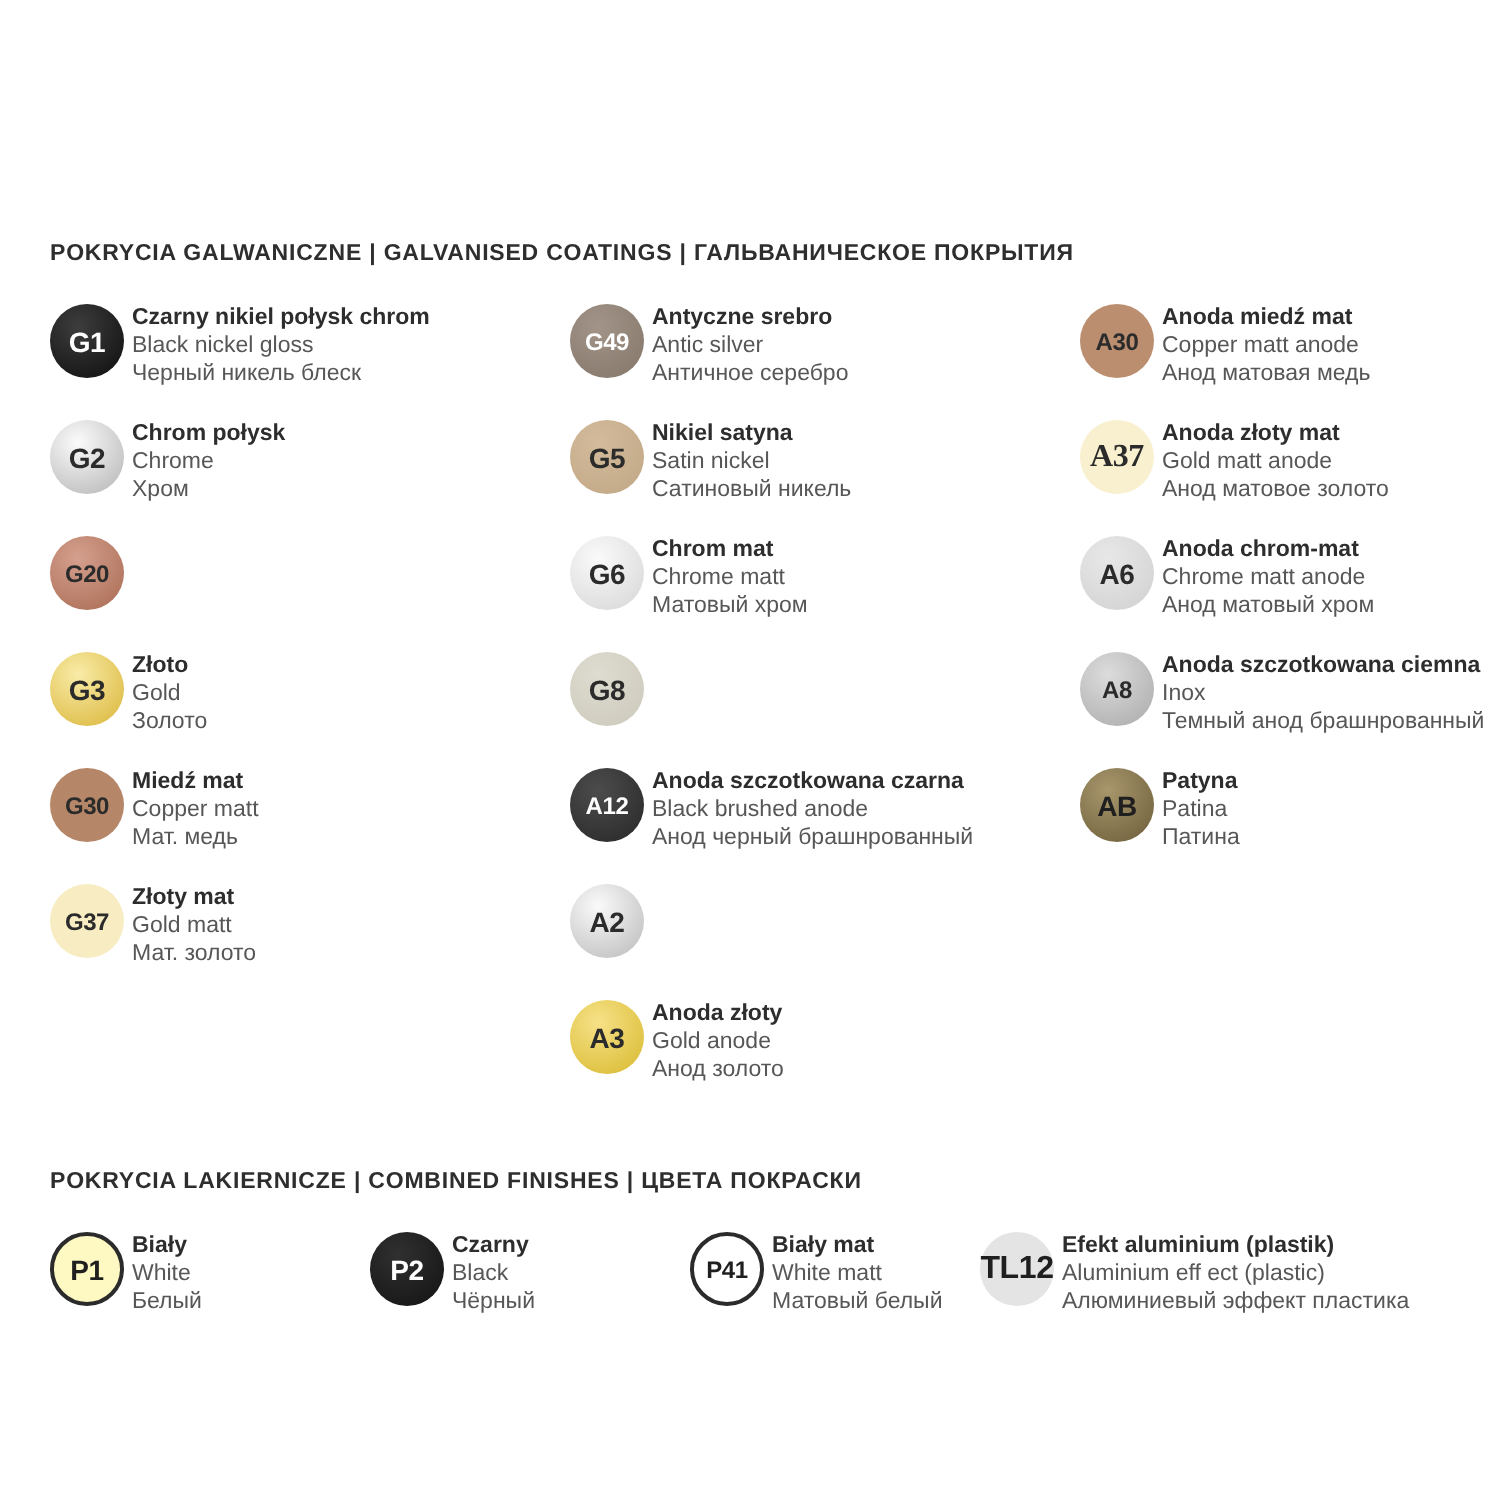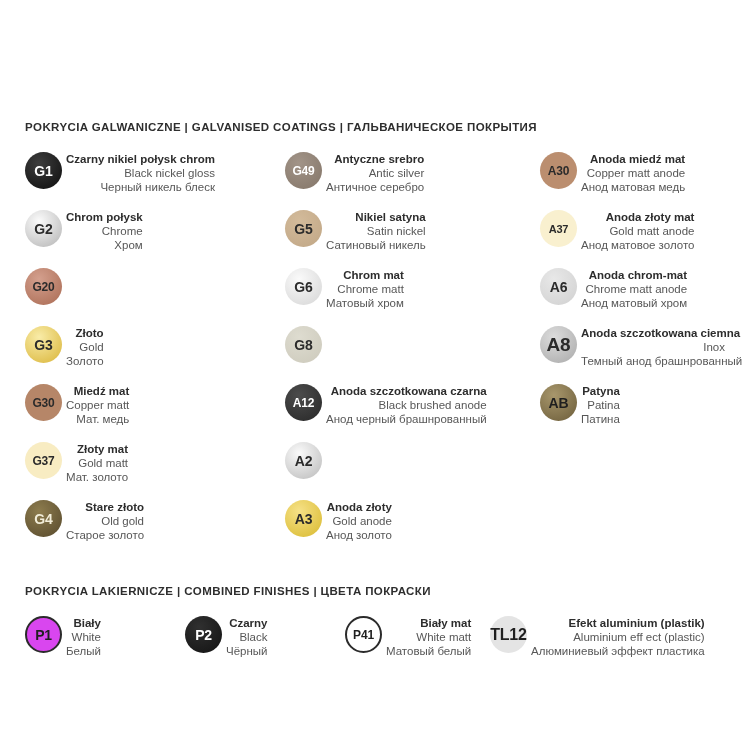--- a/index.html
+++ b/index.html
@@ -50,21 +50,20 @@
     display: flex;
     align-items: center;
     justify-content: center;
     font-weight: bold;
     margin-right: 4px;
     letter-spacing: -0.2px;
   }
   .labels {
     padding-top: 0;
     min-width: 0;
-    text-align: right;
   }
   .labels div {
     line-height: 14px;
     font-size: 11.5px;
     white-space: nowrap;
   }
   .line-pl { font-weight: bold; color: #2d2d2d; }
   .line-en, .line-ru { color: #575757; }
   .section-lacquered { margin-top: 27px; }
   .bottom-row {
@@ -122,28 +121,20 @@
     </div>
   </div>
           <div class="finish-item">
     <span class="swatch" style="background: rgb(248, 236, 194); color: rgb(43, 43, 43); font-size: 12px;">G37</span>
     <div class="labels">
       <div class="line-pl">Złoty mat</div>
       <div class="line-en">Gold matt</div>
       <div class="line-ru">Мат. золото</div>
     </div>
   </div>
-          <div class="finish-item">
-    <span class="swatch" style="background: radial-gradient(circle at 38% 30%, rgb(141, 124, 78), rgb(87, 73, 44)); color: rgb(243, 238, 218); font-size: 14px;">G4</span>
-    <div class="labels">
-      <div class="line-pl">Stare złoto</div>
-      <div class="line-en">Old gold</div>
-      <div class="line-ru">Старое золото</div>
-    </div>
-  </div>
         </div>
       <div class="col c2">
           <div class="finish-item">
     <span class="swatch" style="background: radial-gradient(circle at 38% 30%, rgb(162, 148, 136), rgb(131, 117, 104)); color: rgb(255, 255, 255); font-size: 12px;">G49</span>
     <div class="labels">
       <div class="line-pl">Antyczne srebro</div>
       <div class="line-en">Antic silver</div>
       <div class="line-ru">Античное серебро</div>
     </div>
   </div>
@@ -189,37 +180,37 @@
       <div class="col c3">
           <div class="finish-item">
     <span class="swatch" style="background: rgb(187, 142, 111); color: rgb(43, 43, 43); font-size: 12px;">A30</span>
     <div class="labels">
       <div class="line-pl">Anoda miedź mat</div>
       <div class="line-en">Copper matt anode</div>
       <div class="line-ru">Анод матовая медь</div>
     </div>
   </div>
           <div class="finish-item">
-    <span class="swatch" style="background: rgb(249, 240, 207); color: rgb(43, 43, 43); font-size: 11px;">A37</span>
+    <span class="swatch" style="background: rgb(249, 240, 207); color: rgb(43, 43, 43); font-size: 16px; font-family: Liberation Serif, serif;">A37</span>
     <div class="labels">
       <div class="line-pl">Anoda złoty mat</div>
       <div class="line-en">Gold matt anode</div>
       <div class="line-ru">Анод матовое золото</div>
     </div>
   </div>
           <div class="finish-item">
     <span class="swatch" style="background: radial-gradient(circle at 38% 30%, rgb(232, 232, 232), rgb(208, 208, 208)); color: rgb(43, 43, 43); font-size: 14px;">A6</span>
     <div class="labels">
       <div class="line-pl">Anoda chrom-mat</div>
       <div class="line-en">Chrome matt anode</div>
       <div class="line-ru">Анод матовый хром</div>
     </div>
   </div>
           <div class="finish-item">
-    <span class="swatch" style="background: radial-gradient(circle at 38% 30%, rgb(220, 220, 220), rgb(169, 169, 169)); color: rgb(43, 43, 43); font-size: 19px;">A8</span>
+    <span class="swatch" style="background: radial-gradient(circle at 38% 30%, rgb(220, 220, 220), rgb(169, 169, 169)); color: rgb(43, 43, 43); font-size: 12px;">A8</span>
     <div class="labels">
       <div class="line-pl">Anoda szczotkowana ciemna</div>
       <div class="line-en">Inox</div>
       <div class="line-ru">Темный анод брашнрованный</div>
     </div>
   </div>
           <div class="finish-item">
     <span class="swatch" style="background: radial-gradient(circle at 38% 30%, rgb(168, 151, 108), rgb(107, 92, 57)); color: rgb(31, 31, 31); font-size: 14px;">AB</span>
     <div class="labels">
       <div class="line-pl">Patyna</div>
@@ -229,21 +220,21 @@
   </div>
         </div>
     </div>
   </section>
 
   <section class="section-lacquered">
     <h2 class="section-header">POKRYCIA LAKIERNICZE | COMBINED FINISHES | ЦВЕТА ПОКРАСКИ</h2>
     <div class="bottom-row">
         <div class="slot s1">
           <div class="finish-item">
-    <span class="swatch" style="background: #d946ef; color: rgb(31, 31, 31); border: 2px solid rgb(43, 43, 43); font-size: 14px;">P1</span>
+    <span class="swatch" style="background: #fef9c3; color: rgb(31, 31, 31); border: 2px solid rgb(43, 43, 43); font-size: 14px;">P1</span>
     <div class="labels">
       <div class="line-pl">Biały</div>
       <div class="line-en">White</div>
       <div class="line-ru">Белый</div>
     </div>
   </div>
         </div>
         <div class="slot s2">
           <div class="finish-item">
     <span class="swatch" style="background: radial-gradient(circle at 38% 30%, rgb(48, 48, 48), rgb(18, 18, 18)); color: rgb(255, 255, 255); font-size: 14px;">P2</span>

